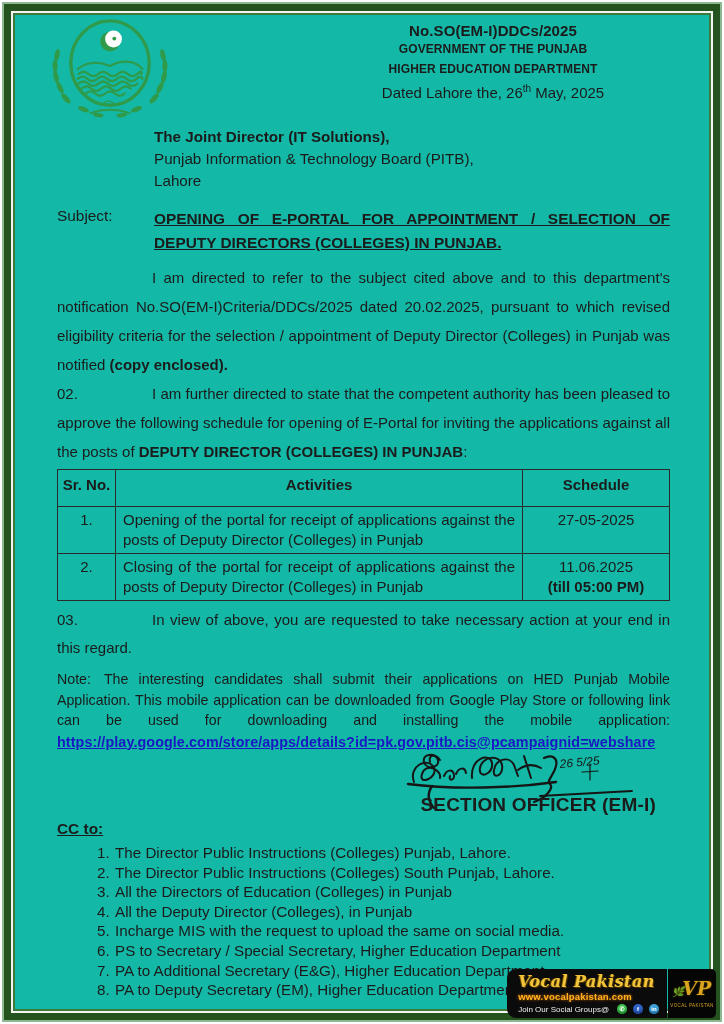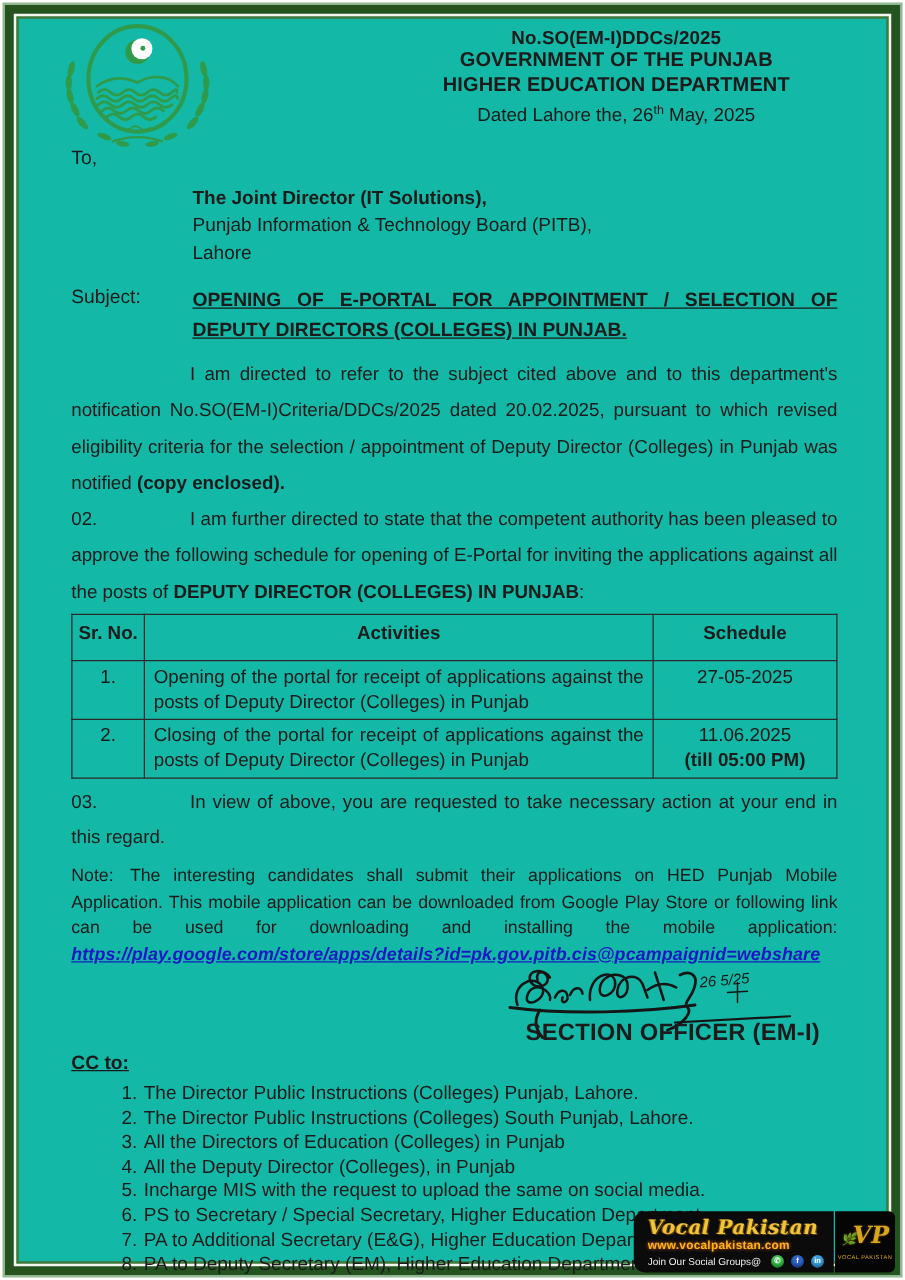--- a/index.html
+++ b/index.html
@@ -10,21 +10,21 @@
                 inset 0 0 0 11px #24531f, inset 0 0 0 13px #f2f5f0,
                 inset 0 0 0 15px #3e7a3b;
   }
   .content { position:absolute; left:57px; right:54px; top:18px; bottom:16px; }
 
   
   .hdr { display:flex; height:96px; }
   .emblem-wrap { width:130px; margin-left:-12px; }
   .hdr-text { width:338px; margin-left:auto; margin-right:8px; text-align:center; padding-top:4px; }
   .ref-no { font-size:15px; font-weight:600; letter-spacing:.1px; }
-  .gov-l1, .gov-l2 { font-size:16px; font-weight:bold; line-height:20px; letter-spacing:.1px; }
+  .gov-l1, .gov-l2 { font-size:12px; font-weight:bold; line-height:20px; letter-spacing:.1px; }
   .date-line { font-size:15px; margin-top:4px;text-align:center; }
   .date-line sup { font-size:10px; }
 
   .salutation { font-size:15.5px; margin-top:4px; }
 
   .addressee { margin:12px 0 0 97px; font-size:15.2px; line-height:22px; }
   .addr-name { font-weight:bold; }
 
   .subject-row { display:flex; margin-top:15px; font-size:15.4px; }
   .subject-label { width:97px; flex:none; }
@@ -44,21 +44,21 @@
   .col-sched { width:138px; }
   .cell-c { text-align:center; }
   .sched .act { text-align:justify; }
   .sched .tnote { display:block; font-weight:bold; }
 
   .para3 { margin-top:5px; line-height:28px; }
 
   .note { margin-top:7px; font-size:14.2px; line-height:20.5px; text-align:justify; }
   .note-label { padding-right:13px; }
   .app-link { display:inline-block; margin-top:1px; font-size:14.3px; font-weight:bold;
-              color:#1a18c4; text-decoration:underline; letter-spacing:.1px;font-style:italic; }
+              color:#1a18c4; text-decoration:underline; letter-spacing:.1px; }
 
   .sig-block { position:relative; height:64px; margin-top:2px; }
   .sig-art { position:absolute; right:-4px; top:-8px; pointer-events:none; }
   .sig-title { position:absolute; right:14px; top:40px; font-size:19px; font-weight:bold; letter-spacing:.2px; }
 
   .cc-label { font-size:15.4px; font-weight:bold; text-decoration:underline; margin-top:2px; }
   ol.cc-list { margin:5px 0 0 0; padding-left:57px; }
   ol.cc-list li { font-size:15.2px; line-height:19.6px; padding-left:1px; }
 
   
@@ -126,21 +126,20 @@
         </svg>
       </div>
       <div class="hdr-text">
         <div class="ref-no">No.SO(EM-I)DDCs/2025</div>
         <div class="gov-l1">GOVERNMENT OF THE PUNJAB</div>
         <div class="gov-l2">HIGHER EDUCATION DEPARTMENT</div>
         <div class="date-line"><span>Dated Lahore the, 26</span><sup>th</sup><span> May, 2025</span></div>
       </div>
     </div>
 
-    <div class="salutation">To,</div>
     <div class="addressee">
       <div class="addr-name">The Joint Director (IT Solutions),</div>
       <div>Punjab Information &amp; Technology Board (PITB),</div>
       <div>Lahore</div>
     </div>
 
     <div class="subject-row">
       <div class="subject-label">Subject:</div>
       <div class="subject-text">OPENING OF E-PORTAL FOR APPOINTMENT / SELECTION OF DEPUTY DIRECTORS (COLLEGES) IN PUNJAB.</div>
     </div>

